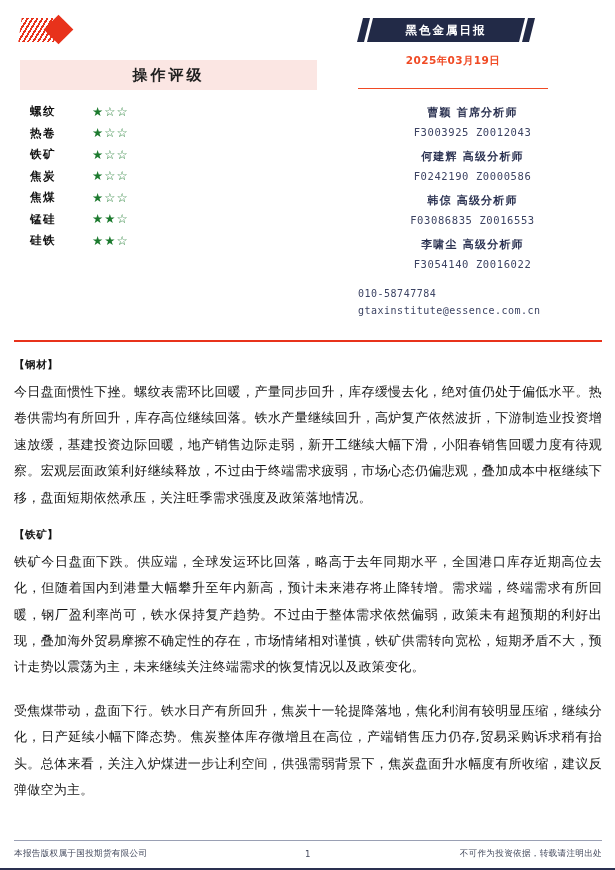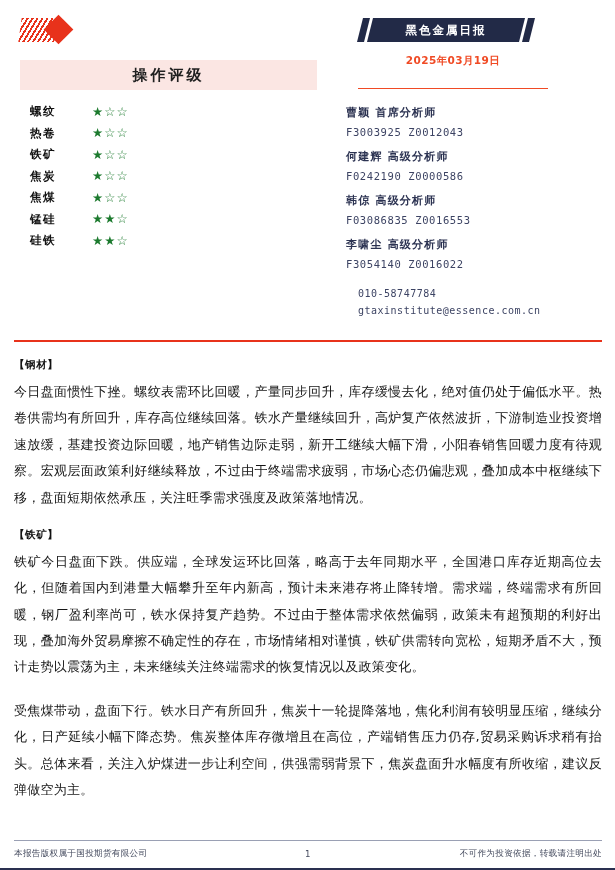--- a/index.html
+++ b/index.html
@@ -181,20 +181,21 @@
     font-size: 10.5px;
     font-weight: bold;
     letter-spacing: 0.4px;
     padding-bottom: 20px;
     border-bottom: 1.2px solid #f04a24;
   }
 
   
   .analysts {
     margin: 16px 0 0 2px;
+    text-align: center;
   }
   .analyst-name {
     font-size: 11px;
     font-weight: bold;
     color: #2c3352;
     letter-spacing: 1.2px;
     margin-top: 11px;
     font-family: "DejaVu Sans", sans-serif;
   }
   .analyst-name:first-child { margin-top: 0; }

